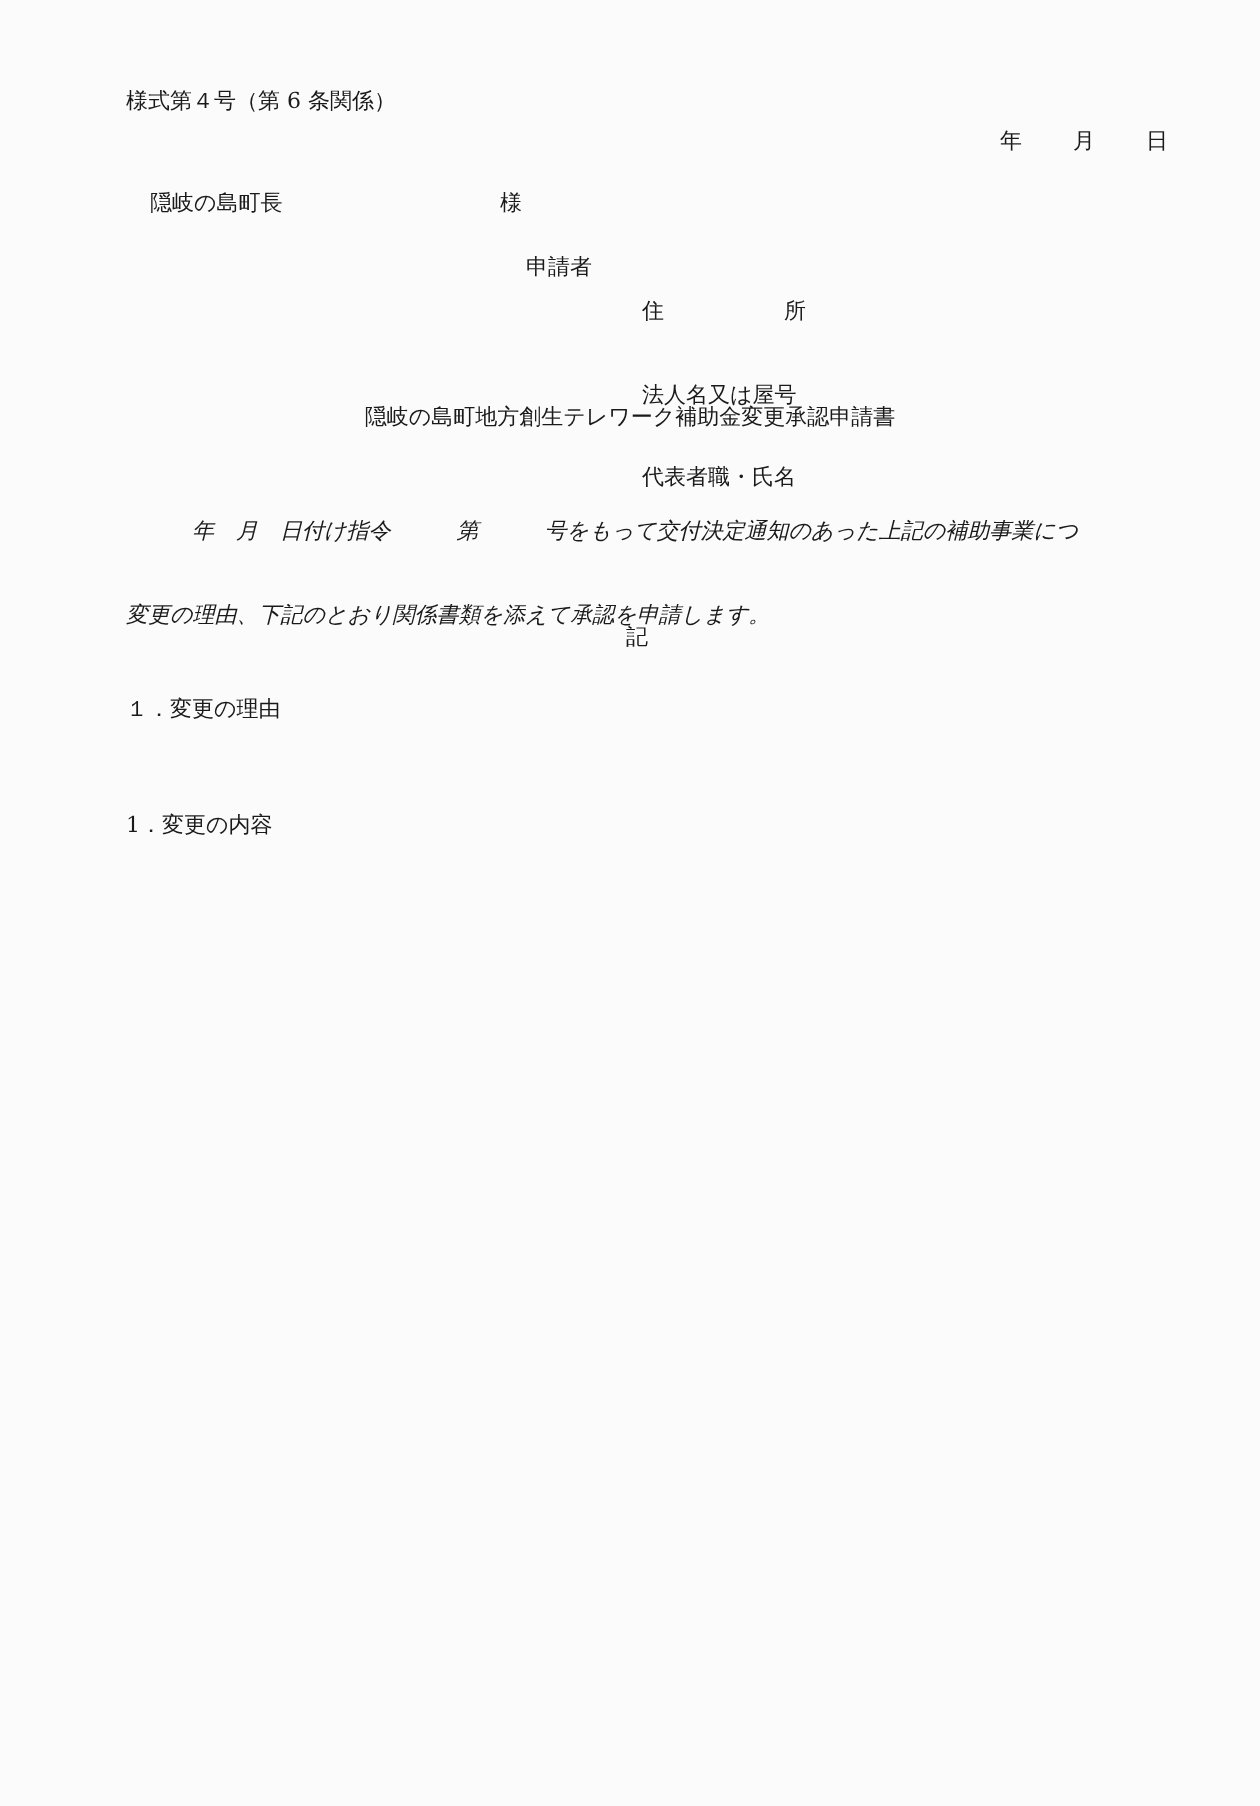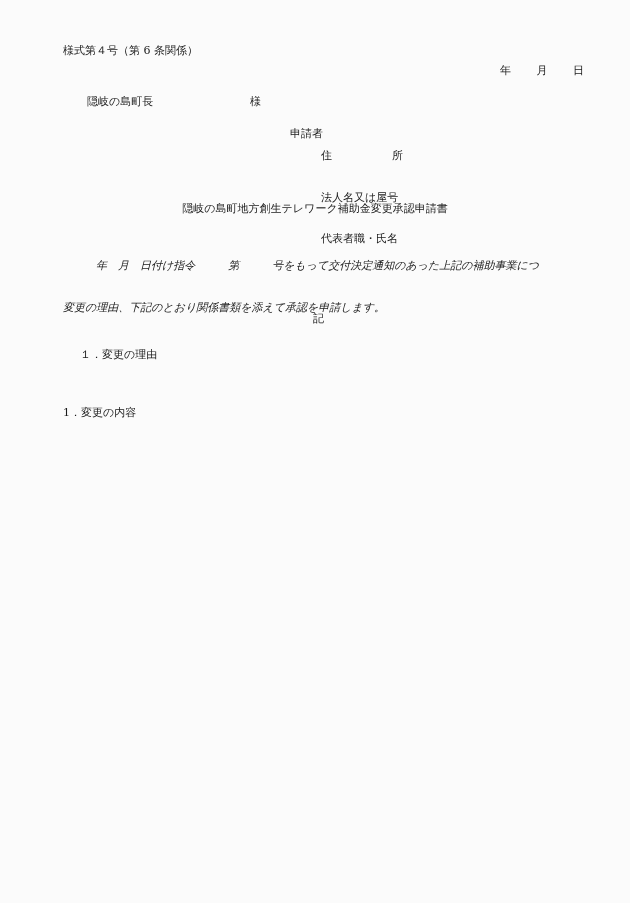--- a/index.html
+++ b/index.html
@@ -13,31 +13,31 @@
       position: relative;
       overflow: hidden;
       font-family: "DejaVu Serif", "Liberation Serif", serif;
       color: #1a1a1a;
       font-size: 11px;
       line-height: 1;
     }
     .abs { position: absolute; white-space: pre; }
     .form-number { left: 63px; top: 45px; }
     .date-line { left: 500px; top: 65px; width: 84px; display: flex; justify-content: space-between; }
-    .addressee { left: 75px; top: 96px; margin-left: 12px; }
+    .addressee { left: 75px; top: 96px; }
     .addressee-honorific { left: 250px; top: 96px; }
-    .applicant-label { left: 290px; top: 128px; text-align: right; }
+    .applicant-label { left: 263px; top: 128px; text-align: right; }
     .applicant-fields { left: 321px; top: 128px; }
     .applicant-fields div { height: 19.5px; }
     .addr-row { display: flex; width: 82px; justify-content: space-between; }
     .doc-title { left: 0; width: 630px; top: 203px; text-align: center; }
     .body-para { left: 63px; top: 238px; width: 520px; font-style: italic; }
     .body-para div { height: 20px; white-space: pre; }
     .ki { left: 313px; top: 313px; }
-    .item1 { left: 63px; top: 349px; margin-left: 17px; }
+    .item1 { left: 63px; top: 349px; }
     .item2 { left: 63px; top: 407px; }
   </style>
 </head>
 <body>
 
 <div class="abs form-number">様式第４号（第 6 条関係）</div>
 
 <div class="abs date-line">
   <span>年</span>
   <span>月</span>

